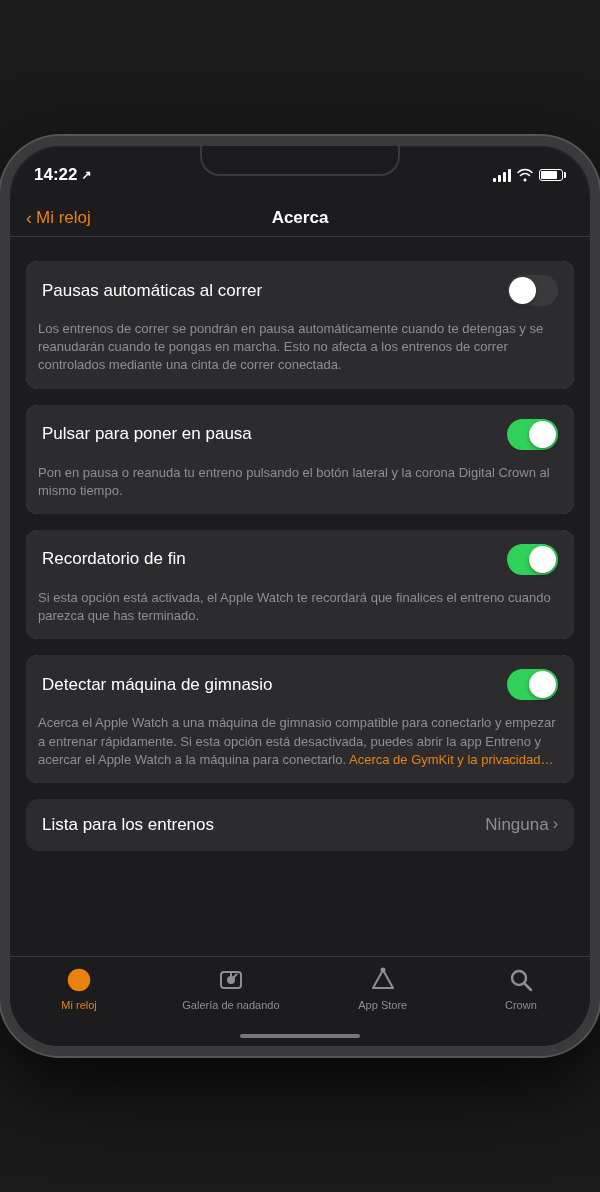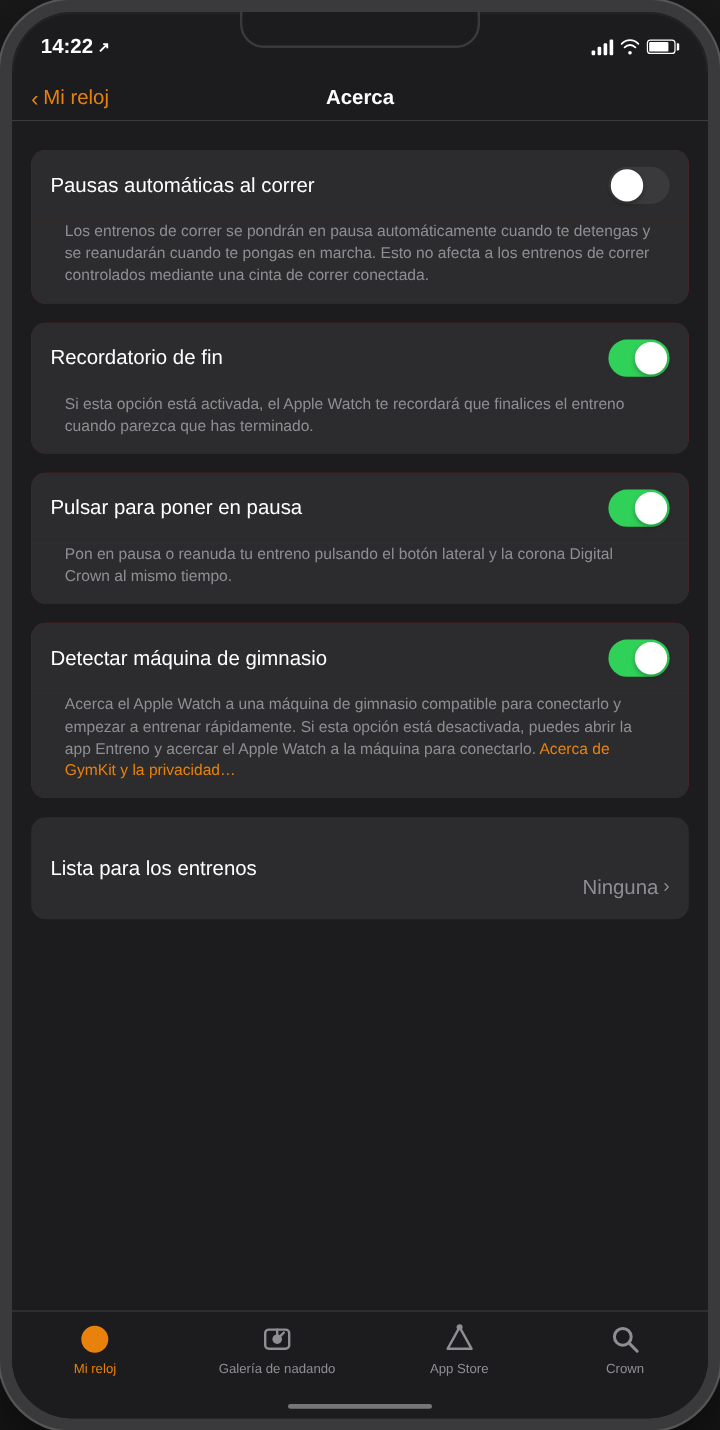--- a/index.html
+++ b/index.html
@@ -8,21 +8,21 @@
       background: #1a1a1a;
       display: flex;
       justify-content: center;
       align-items: center;
       min-height: 100vh;
       font-family: -apple-system, BlinkMacSystemFont, 'Helvetica Neue', Arial, sans-serif;
     }
 
     .phone-frame {
       width: 600px;
-      height: 1192px;
+      height: 920px;
       background: #1c1c1e;
       border-radius: 60px;
       position: relative;
       overflow: hidden;
       border: 10px solid #3a3a3c;
       box-shadow: 0 0 0 2px #555, inset 0 0 0 2px #222, 0 30px 80px rgba(0,0,0,0.8);
     }
 
     
     .notch {
@@ -126,42 +126,42 @@
       font-weight: 600;
       color: #fff;
     }
 
     
     .settings-content {
       padding: 0;
     }
 
     .setting-row {
-      background: #7f1d1d;
+      background: #737373;
       margin: 16px 16px 0;
       border-radius: 12px;
       overflow: hidden;
     }
 
     .setting-item {
       display: flex;
       align-items: center;
       justify-content: space-between;
       padding: 14px 16px;
       background: #2c2c2e;
     }
 
     .setting-label {
       font-size: 17px;
       color: #fff;
       font-weight: 400;
     }
 
     .setting-description {
-      padding: 0 28px 14px;
+      padding: 0 12px 14px;
       font-size: 13px;
       color: #8e8e93;
       line-height: 1.4;
       background: #2c2c2e;
     }
 
     
     .toggle {
       width: 51px;
       height: 31px;
@@ -222,21 +222,20 @@
       font-size: 17px;
       color: #fff;
     }
 
     .lista-value {
       display: flex;
       align-items: flex-start;
       gap: 4px;
       color: #8e8e93;
       font-size: 17px;
-      margin-top: 33px;
     }
 
     .lista-chevron {
       color: #8e8e93;
       font-size: 16px;
     }
 
     
     .tab-bar {
       position: absolute;
@@ -387,36 +386,36 @@
           <div class="toggle off">
             <div class="toggle-thumb"></div>
           </div>
         </div>
         <div class="setting-description">Los entrenos de correr se pondrán en pausa automáticamente cuando te detengas y se reanudarán cuando te pongas en marcha. Esto no afecta a los entrenos de correr controlados mediante una cinta de correr conectada.</div>
       </div>
 
 
       <div class="setting-row">
         <div class="setting-item">
+          <span class="setting-label">Pulsar para poner en pausa</span>
+          <div class="toggle on">
+            <div class="toggle-thumb"></div>
+          </div>
+        </div>
+        <div class="setting-description">Pon en pausa o reanuda tu entreno pulsando el botón lateral y la corona Digital Crown al mismo tiempo.</div>
+      </div>
+
+      <div class="setting-row">
+        <div class="setting-item">
           <span class="setting-label">Recordatorio de fin</span>
           <div class="toggle on">
             <div class="toggle-thumb"></div>
           </div>
         </div>
         <div class="setting-description">Si esta opción está activada, el Apple Watch te recordará que finalices el entreno cuando parezca que has terminado.</div>
-      </div>
-
-      <div class="setting-row">
-        <div class="setting-item">
-          <span class="setting-label">Pulsar para poner en pausa</span>
-          <div class="toggle on">
-            <div class="toggle-thumb"></div>
-          </div>
-        </div>
-        <div class="setting-description">Pon en pausa o reanuda tu entreno pulsando el botón lateral y la corona Digital Crown al mismo tiempo.</div>
       </div>
 
       <div class="setting-row">
         <div class="setting-item">
           <span class="setting-label">Detectar máquina de gimnasio</span>
           <div class="toggle on">
             <div class="toggle-thumb"></div>
           </div>
         </div>
         <div class="setting-description">

